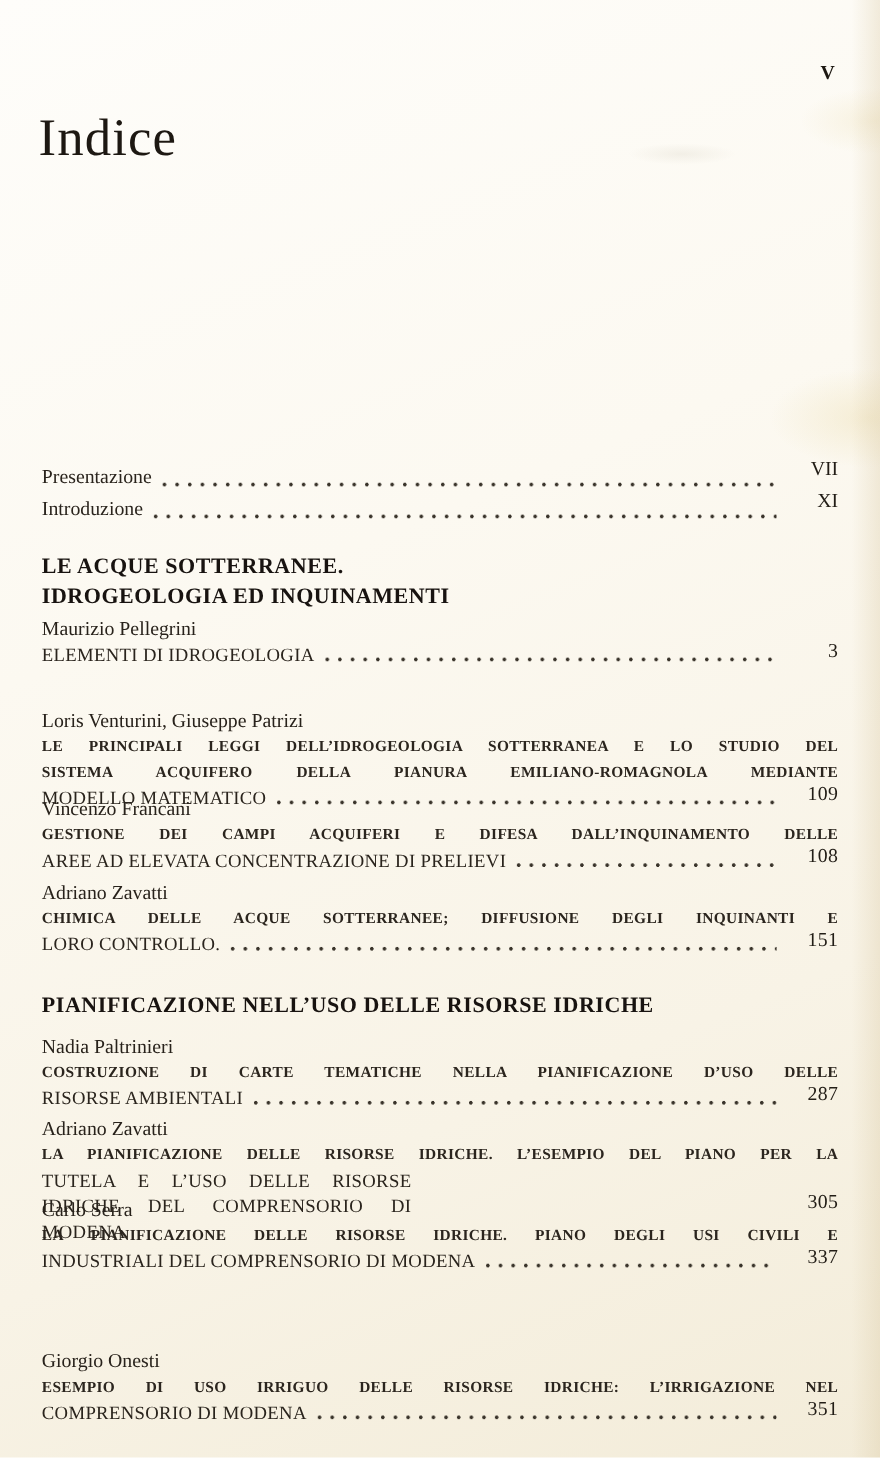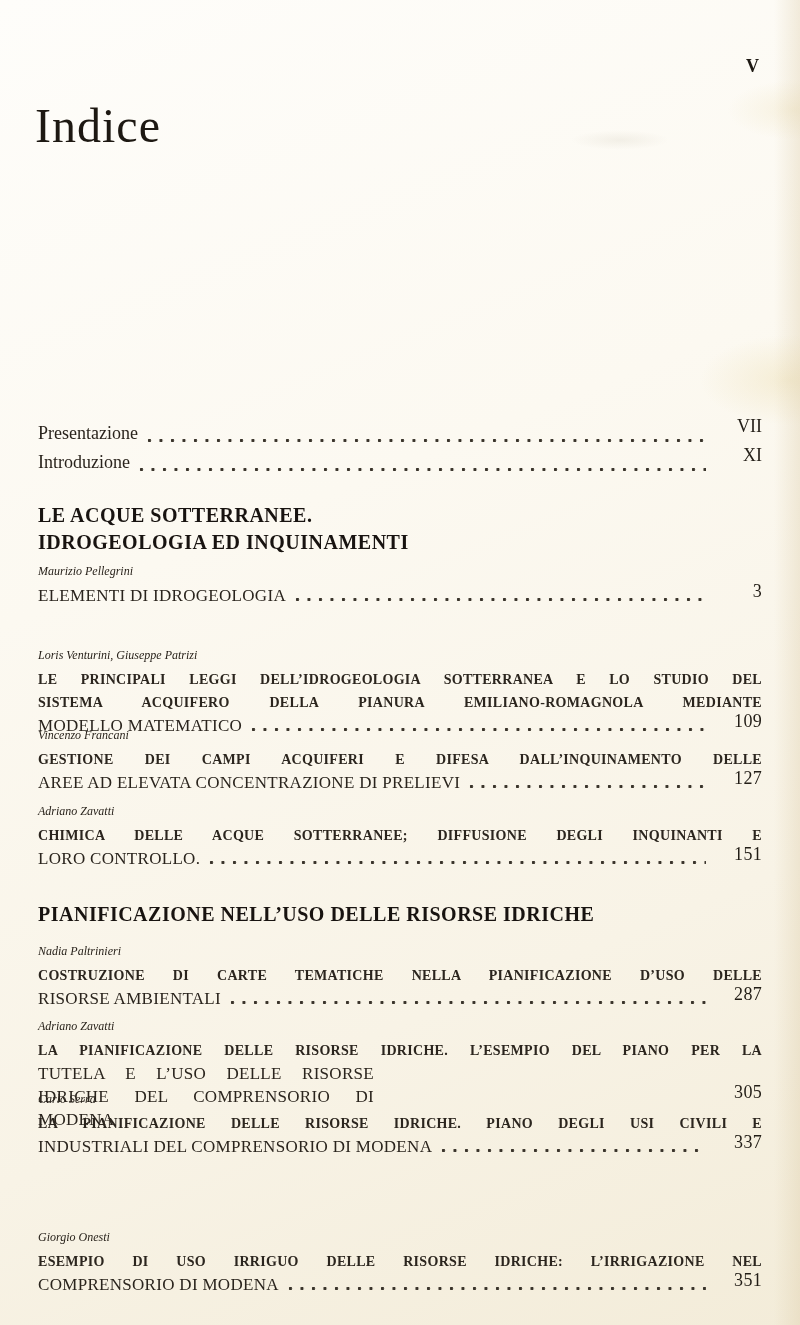--- a/index.html
+++ b/index.html
@@ -39,21 +39,21 @@
   .front-matter .toc-row { line-height: 29px; font-size: 18px; }
 
   .section-heading {
     font-weight: 700; font-size: 20px; line-height: 27px;
     letter-spacing: 0.5px; color: #181310;
   }
   .heading-1 { top: 502px; }
   .heading-2 { top: 901px; }
 
   .entry .author {
-    font-style: italic; font-size: 12px; line-height: 22px;
+    font-size: 18px; line-height: 22px;
     margin-bottom: 2px; color: #28221b;
   }
   .entry .tline {
     font-size: 14px; line-height: 23px; letter-spacing: 0.3px;
     text-align: justify; text-align-last: justify;
     color: #2b251e;
     font-weight: bold;
   }
   .e1 { top: 560px; } .e2 { top: 644px; } .e3 { top: 724px; } .e4 { top: 800px; }
   .e5 { top: 940px; } .e6 { top: 1015px; } .e7 { top: 1088px; } .e8 { top: 1226px; }
@@ -122,21 +122,21 @@
       <span class="pagenum raised-s">109</span>
     </div>
   </div>
 
   <div class="block entry e3">
     <div class="author">Vincenzo Francani</div>
     <div class="tline">GESTIONE DEI CAMPI ACQUIFERI E DIFESA DALL’INQUINAMENTO DELLE</div>
     <div class="toc-row">
       <span class="row-label">AREE AD ELEVATA CONCENTRAZIONE DI PRELIEVI</span>
       <span class="leader"></span>
-      <span class="pagenum raised-s">127</span>
+      <span class="pagenum raised-s">108</span>
     </div>
   </div>
 
   <div class="block entry e4">
     <div class="author">Adriano Zavatti</div>
     <div class="tline">CHIMICA DELLE ACQUE SOTTERRANEE; DIFFUSIONE DEGLI INQUINANTI E</div>
     <div class="toc-row">
       <span class="row-label">LORO CONTROLLO.</span>
       <span class="leader"></span>
       <span class="pagenum raised-s">151</span>

